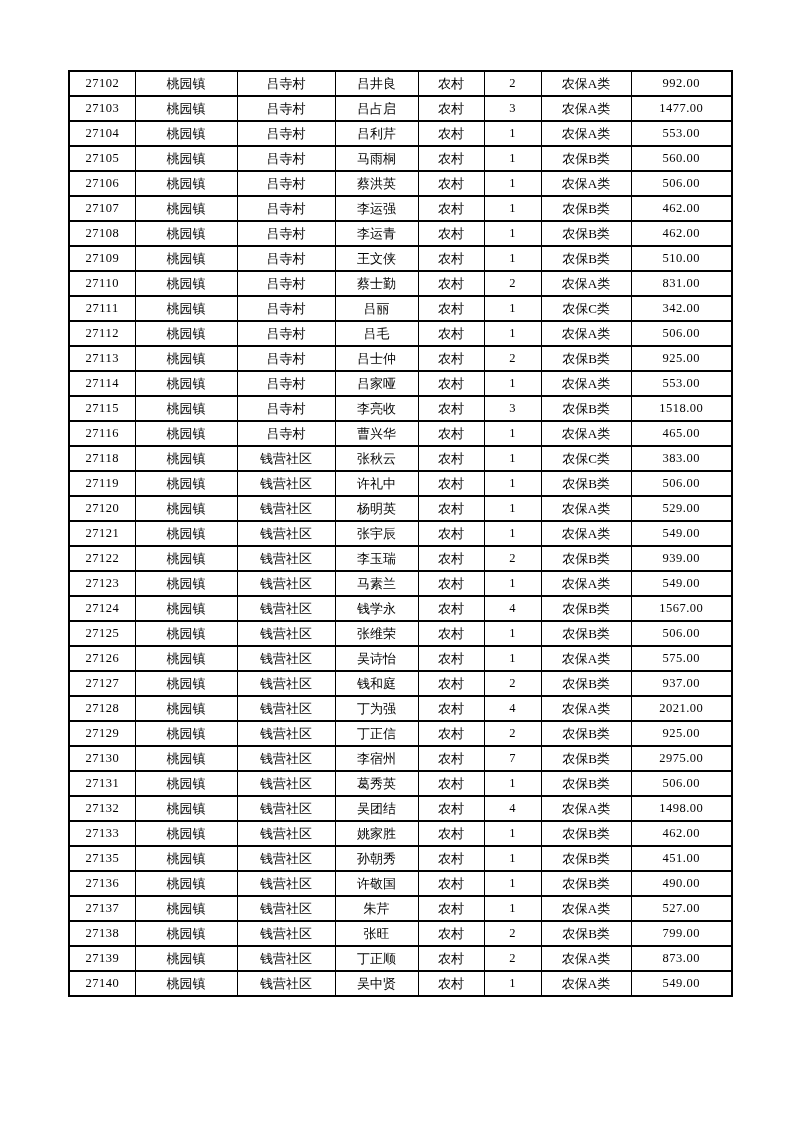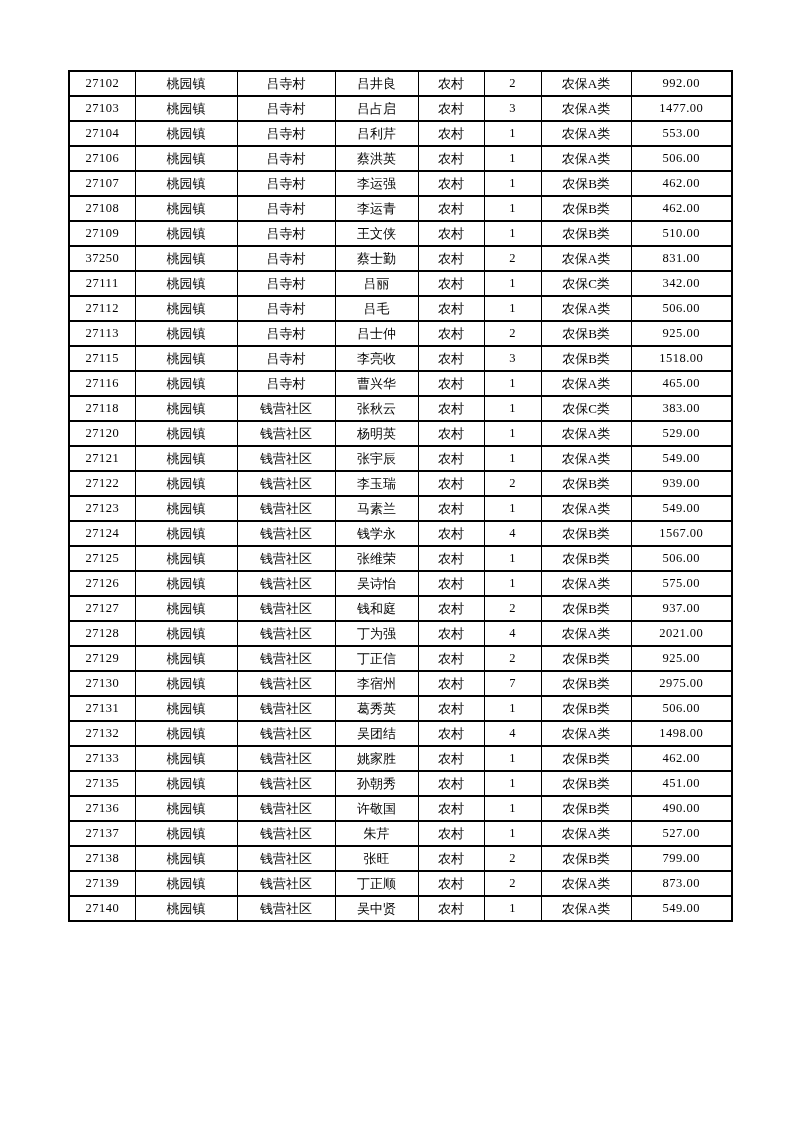--- a/index.html
+++ b/index.html
@@ -90,20 +90,30 @@
           <td class="cell-id">27104</td>
           <td class="cell-town">桃园镇</td>
           <td class="cell-village">吕寺村</td>
           <td class="cell-name">吕利芹</td>
           <td class="cell-residence">农村</td>
           <td class="cell-count">1</td>
           <td class="cell-category">农保A类</td>
           <td class="cell-amount">553.00</td>
         </tr>
         <tr>
+          <td class="cell-id">27105</td>
+          <td class="cell-town">桃园镇</td>
+          <td class="cell-village">吕寺村</td>
+          <td class="cell-name">马雨桐</td>
+          <td class="cell-residence">农村</td>
+          <td class="cell-count">1</td>
+          <td class="cell-category">农保B类</td>
+          <td class="cell-amount">560.00</td>
+        </tr>
+        <tr>
           <td class="cell-id">27106</td>
           <td class="cell-town">桃园镇</td>
           <td class="cell-village">吕寺村</td>
           <td class="cell-name">蔡洪英</td>
           <td class="cell-residence">农村</td>
           <td class="cell-count">1</td>
           <td class="cell-category">农保A类</td>
           <td class="cell-amount">506.00</td>
         </tr>
         <tr>
@@ -130,21 +140,21 @@
           <td class="cell-id">27109</td>
           <td class="cell-town">桃园镇</td>
           <td class="cell-village">吕寺村</td>
           <td class="cell-name">王文侠</td>
           <td class="cell-residence">农村</td>
           <td class="cell-count">1</td>
           <td class="cell-category">农保B类</td>
           <td class="cell-amount">510.00</td>
         </tr>
         <tr>
-          <td class="cell-id">37250</td>
+          <td class="cell-id">27110</td>
           <td class="cell-town">桃园镇</td>
           <td class="cell-village">吕寺村</td>
           <td class="cell-name">蔡士勤</td>
           <td class="cell-residence">农村</td>
           <td class="cell-count">2</td>
           <td class="cell-category">农保A类</td>
           <td class="cell-amount">831.00</td>
         </tr>
         <tr>
           <td class="cell-id">27111</td>
@@ -170,20 +180,30 @@
           <td class="cell-id">27113</td>
           <td class="cell-town">桃园镇</td>
           <td class="cell-village">吕寺村</td>
           <td class="cell-name">吕士仲</td>
           <td class="cell-residence">农村</td>
           <td class="cell-count">2</td>
           <td class="cell-category">农保B类</td>
           <td class="cell-amount">925.00</td>
         </tr>
         <tr>
+          <td class="cell-id">27114</td>
+          <td class="cell-town">桃园镇</td>
+          <td class="cell-village">吕寺村</td>
+          <td class="cell-name">吕家哑</td>
+          <td class="cell-residence">农村</td>
+          <td class="cell-count">1</td>
+          <td class="cell-category">农保A类</td>
+          <td class="cell-amount">553.00</td>
+        </tr>
+        <tr>
           <td class="cell-id">27115</td>
           <td class="cell-town">桃园镇</td>
           <td class="cell-village">吕寺村</td>
           <td class="cell-name">李亮收</td>
           <td class="cell-residence">农村</td>
           <td class="cell-count">3</td>
           <td class="cell-category">农保B类</td>
           <td class="cell-amount">1518.00</td>
         </tr>
         <tr>
@@ -198,20 +218,30 @@
         </tr>
         <tr>
           <td class="cell-id">27118</td>
           <td class="cell-town">桃园镇</td>
           <td class="cell-village">钱营社区</td>
           <td class="cell-name">张秋云</td>
           <td class="cell-residence">农村</td>
           <td class="cell-count">1</td>
           <td class="cell-category">农保C类</td>
           <td class="cell-amount">383.00</td>
+        </tr>
+        <tr>
+          <td class="cell-id">27119</td>
+          <td class="cell-town">桃园镇</td>
+          <td class="cell-village">钱营社区</td>
+          <td class="cell-name">许礼中</td>
+          <td class="cell-residence">农村</td>
+          <td class="cell-count">1</td>
+          <td class="cell-category">农保B类</td>
+          <td class="cell-amount">506.00</td>
         </tr>
         <tr>
           <td class="cell-id">27120</td>
           <td class="cell-town">桃园镇</td>
           <td class="cell-village">钱营社区</td>
           <td class="cell-name">杨明英</td>
           <td class="cell-residence">农村</td>
           <td class="cell-count">1</td>
           <td class="cell-category">农保A类</td>
           <td class="cell-amount">529.00</td>

